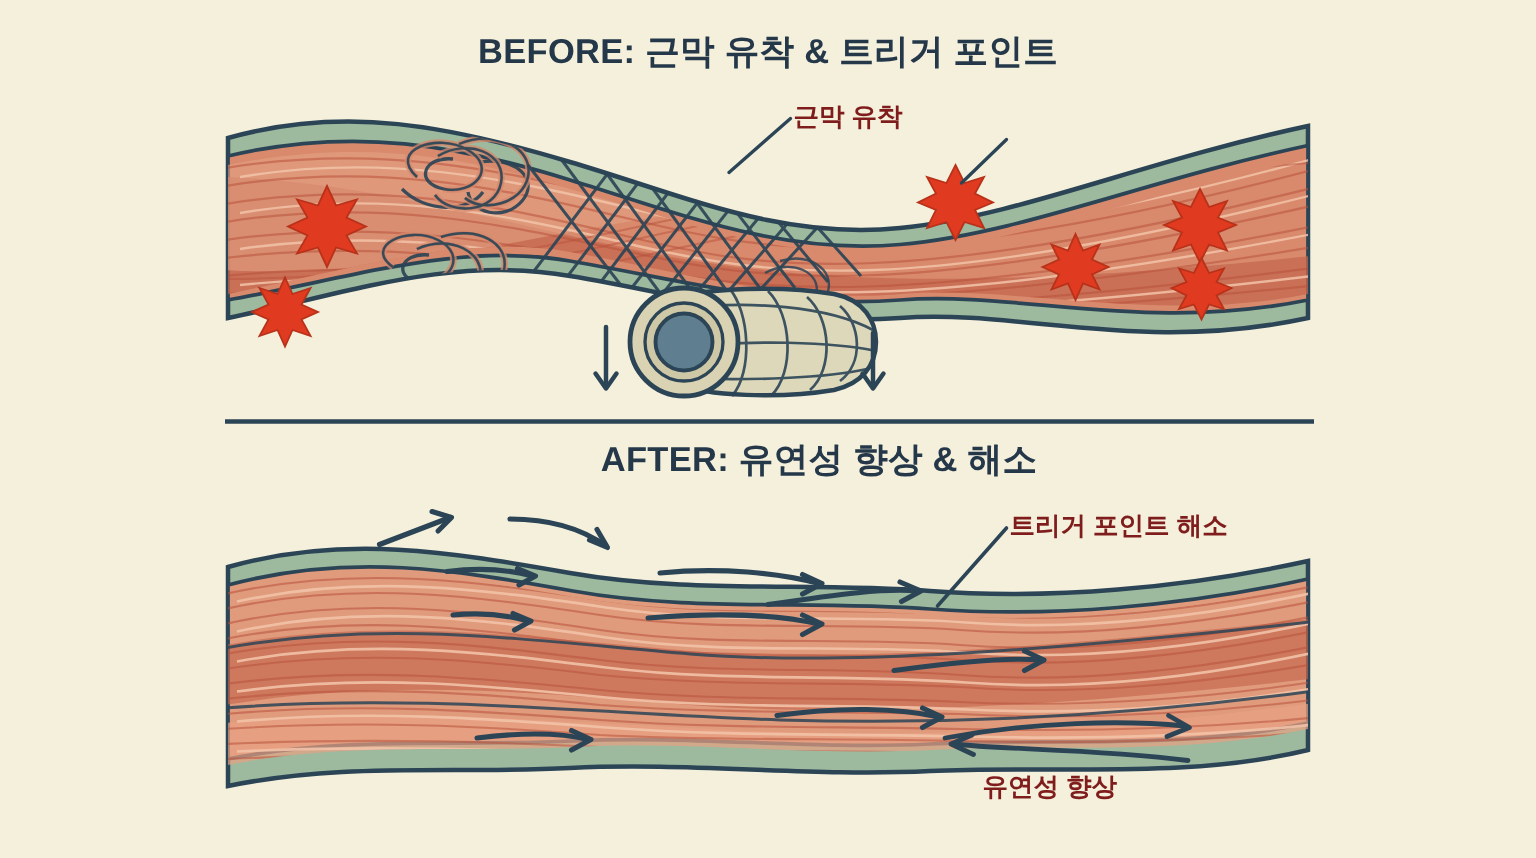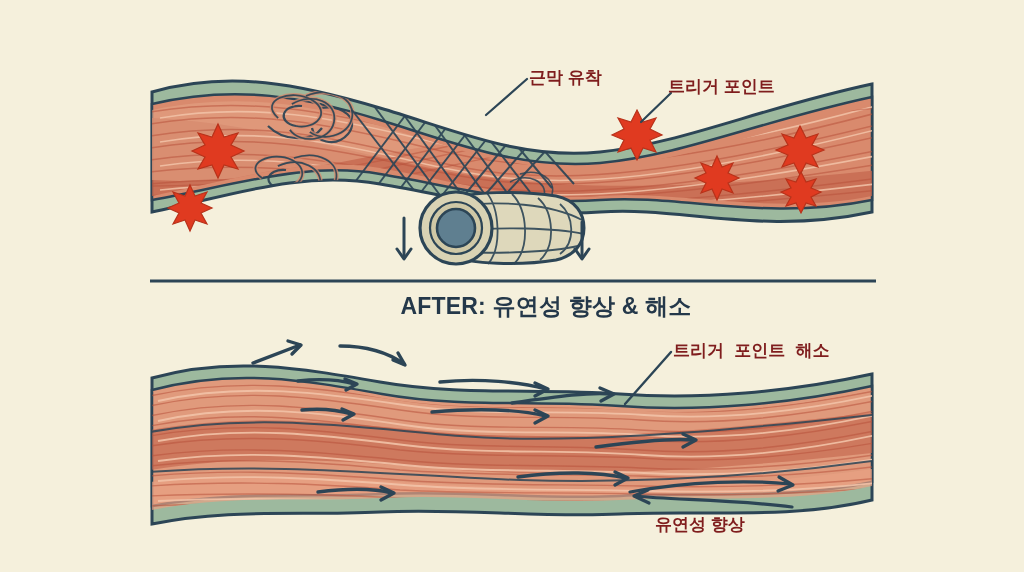--- a/index.html
+++ b/index.html
@@ -43,21 +43,21 @@
   .anno {
     position: absolute;
     font-weight: bold;
     font-size: 17px;
     color: #7f1d1d;
     white-space: nowrap;
   }
   #label-adhesion       { left: 529px; top: 66px; }
   #label-trigger        { left: 668px; top: 75px; }
   #label-foamroller     { left: 600px; top: 231px; }
-  #label-trigger-release{ left: 673px; top: 339px; font-family: Liberation Mono, monospace; }
+  #label-trigger-release{ left: 673px; top: 339px; }
   #label-flexibility    { left: 655px; top: 513px; }
 </style>
 </head>
 <body>
 
 <div id="stage">
 
   <svg class="layer" viewBox="0 0 1024 572">
     <defs>
 
@@ -352,24 +352,24 @@
 
       <g stroke="#2c4556" stroke-width="3.2" fill="none" stroke-linecap="round" stroke-linejoin="round">
         <path d="M630,492 C 690,481 750,480 790,484"></path>
         <path d="M779,477 L793,485 L778,491"></path>
         <path d="M792,507 C 730,499 670,500 636,496"></path>
         <path d="M648,490 L634,496 L649,503"></path>
       </g>
     </g>
   </svg>
 
+  <div class="title" id="title-before">BEFORE: 근막 유착 &amp; 트리거 포인트</div>
 
   <div class="anno" id="label-adhesion">근막 유착</div>
 
-  <div class="anno" id="label-trigger">트리거 포인트</div>
 
 
   <div class="title" id="title-after">AFTER: 유연성 향상 &amp; 해소</div>
 
   <div class="anno" id="label-trigger-release">트리거 포인트 해소</div>
 
   <div class="anno" id="label-flexibility">유연성 향상</div>
 
 </div>
 

